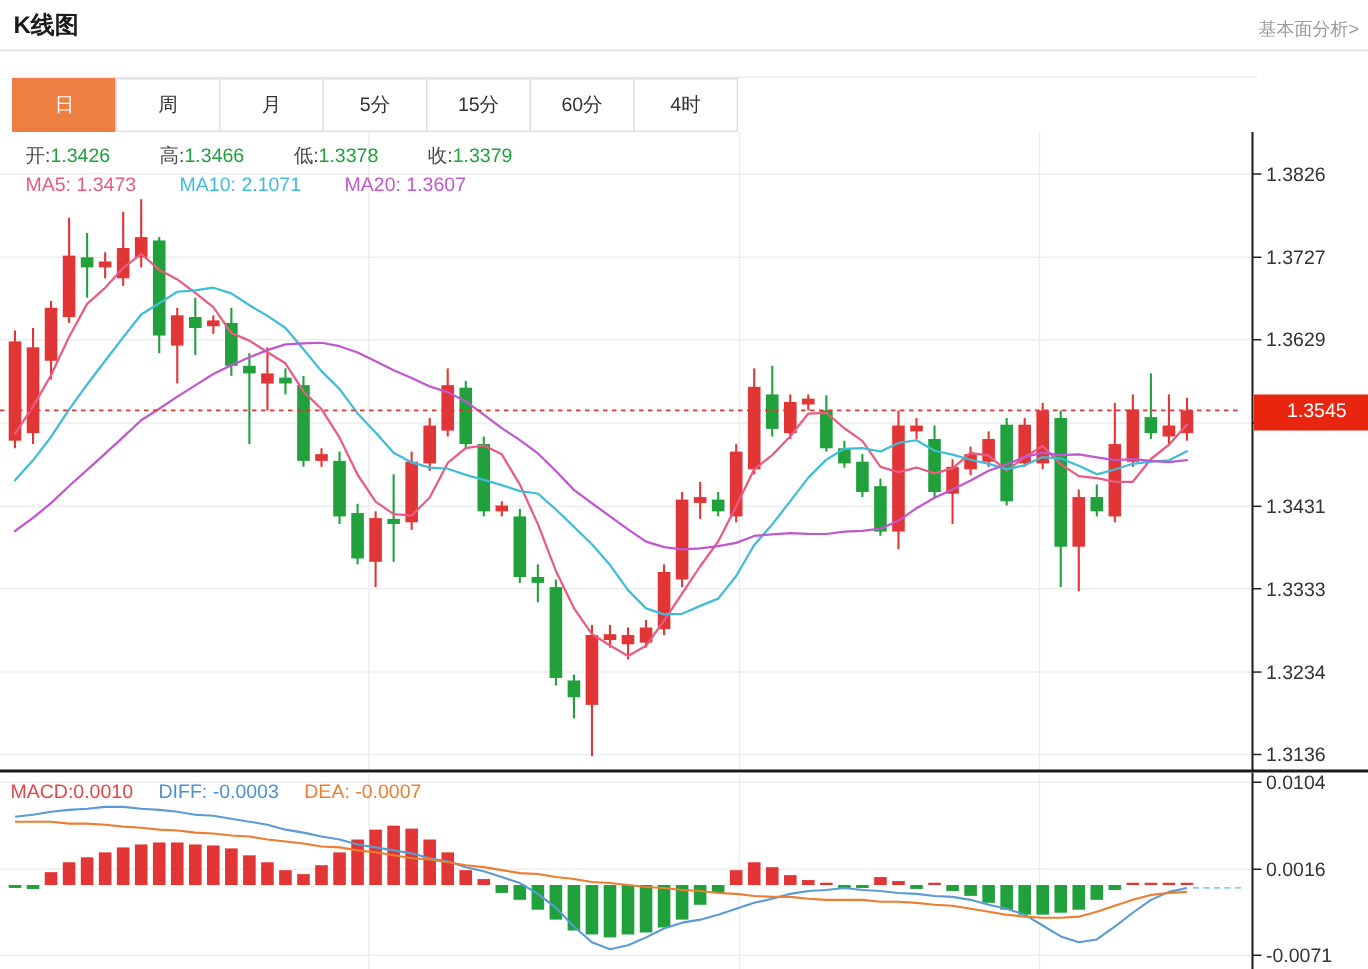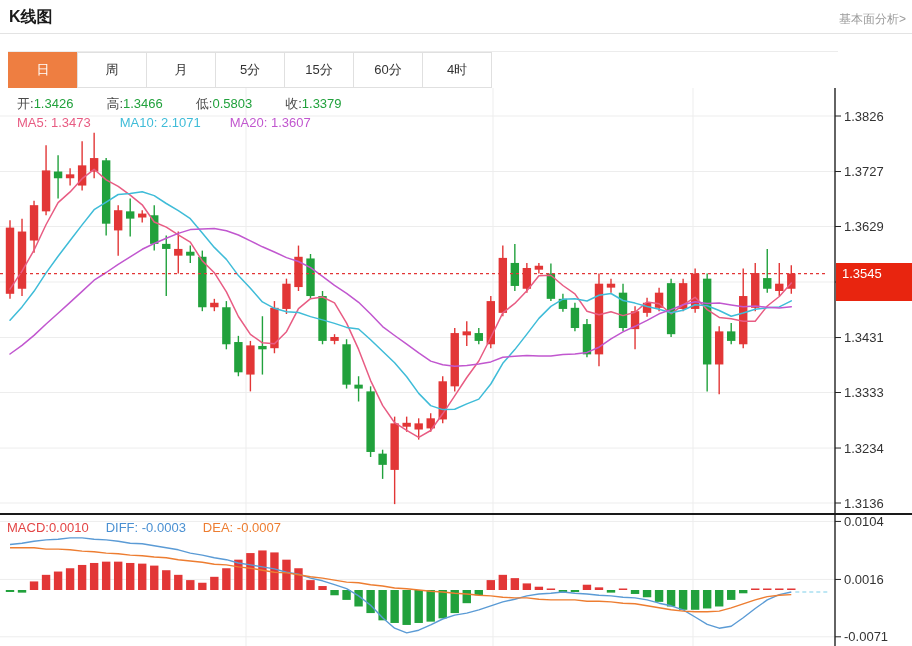--- a/index.html
+++ b/index.html
@@ -34,23 +34,23 @@
   .ro-label{color:#4a4a4a;}
   .ro-green{color:#21a13c;}
   .ma5-c{color:#e85c83;}
   .ma10-c{color:#3fbcd8;}
   .ma20-c{color:#c157cf;}
   .macd-c{color:#e34545;}
   .diff-c{color:#4a90d2;}
   .dea-c{color:#ed7d31;}
   
   #price-marker{
-    position:absolute;left:836px;top:263px;width:76px;height:38px;z-index:6;
+    position:absolute;left:836px;top:263px;width:76px;height:24px;z-index:6;
     background:#e8250f;color:#fff;font-size:13px;line-height:21px;text-align:left;
-    padding-left:6px;box-sizing:border-box;
+    padding-left:22px;box-sizing:border-box;
   }
 </style>
 </head>
 <body>
 
 <div class="hdr-title">K线图</div>
 <div class="hdr-link">基本面分析&gt;</div>
 <div class="hdr-divider"></div>
 
 <div class="tabbar-topline"></div>
@@ -60,21 +60,21 @@
     <div class="tab">月</div>
     <div class="tab">5分</div>
     <div class="tab">15分</div>
     <div class="tab">60分</div>
     <div class="tab">4时</div>
   </div>
 
 <div class="readout" id="ohlc-row">
   <span><span class="ro-label">开:</span><span class="ro-green">1.3426</span></span>
   <span><span class="ro-label">高:</span><span class="ro-green">1.3466</span></span>
-  <span><span class="ro-label">低:</span><span class="ro-green">0.5803</span></span>
+  <span><span class="ro-label">低:</span><span class="ro-green">1.3378</span></span>
   <span><span class="ro-label">收:</span><span class="ro-green">1.3379</span></span>
 </div>
 
 <div class="readout" id="ma-row">
   <span class="ma5-c"><span>MA5:</span> <span>1.3473</span></span>
   <span class="ma10-c"><span>MA10:</span> <span>2.1071</span></span>
   <span class="ma20-c"><span>MA20:</span> <span>1.3607</span></span>
 </div>
 
 <svg id="main-svg" width="912" height="427">

